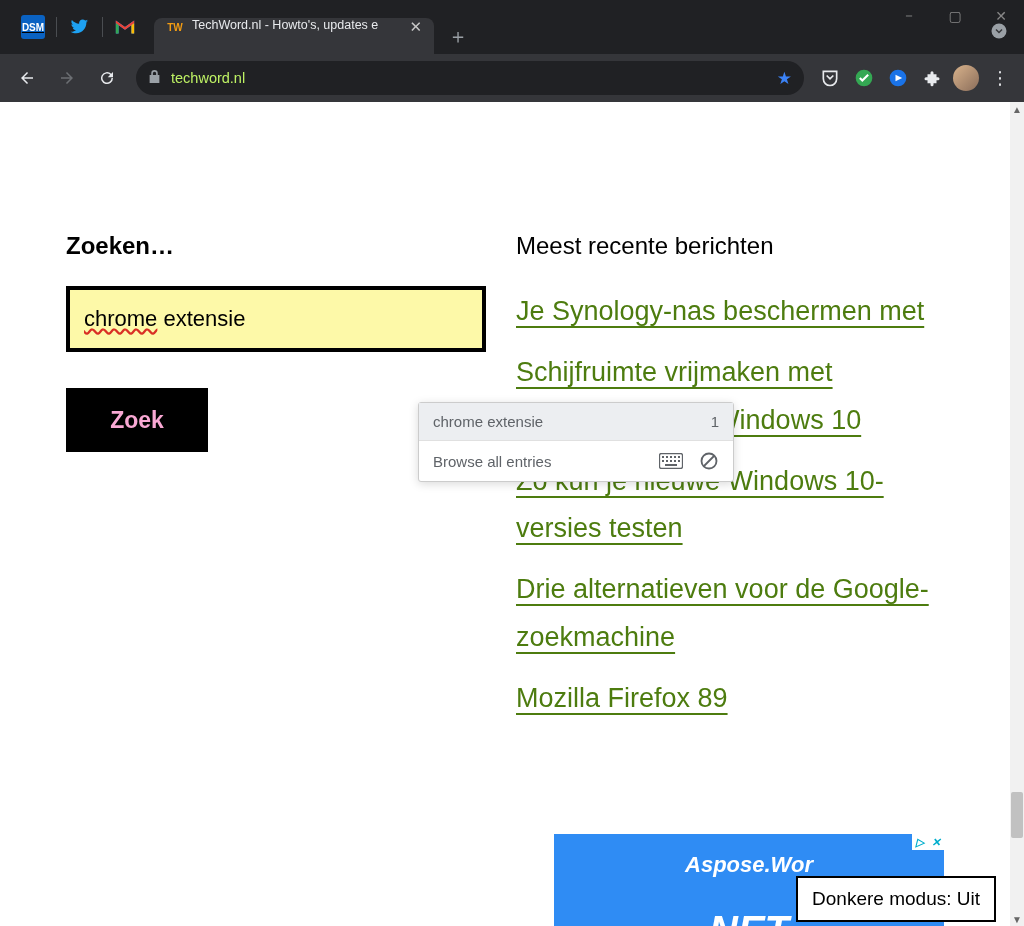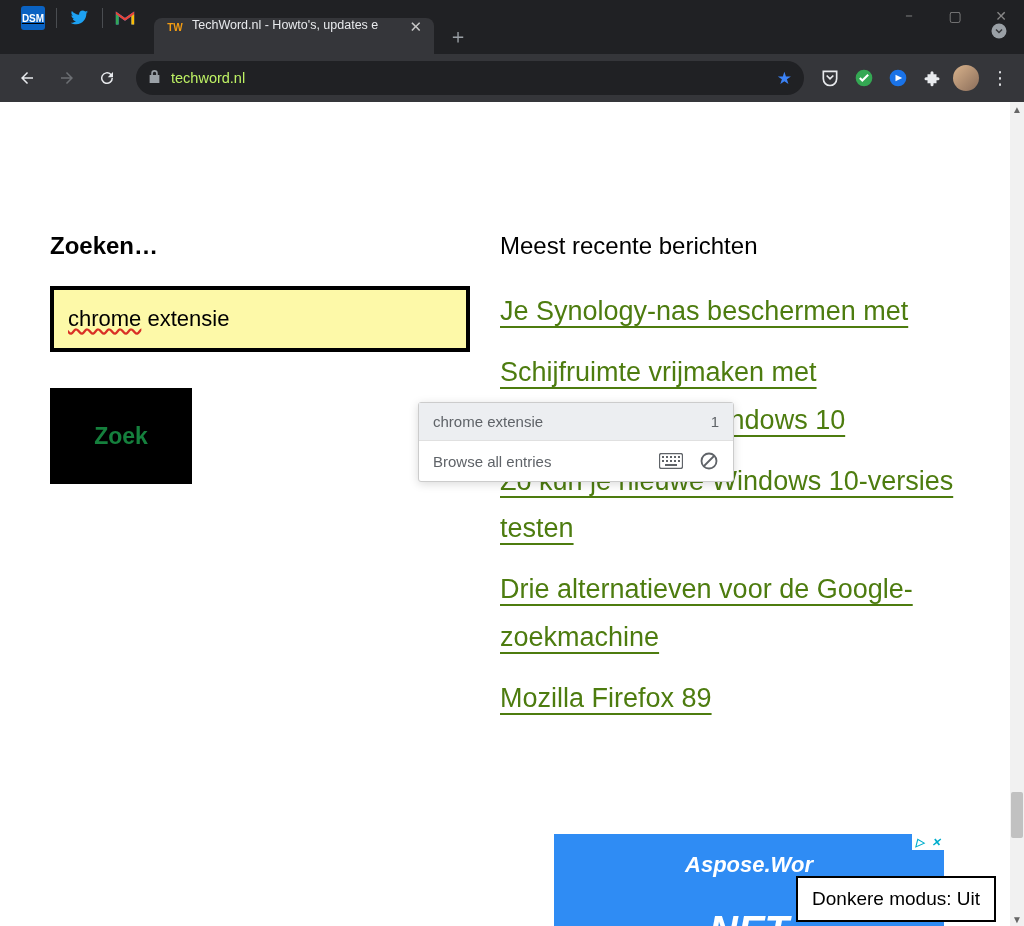--- a/index.html
+++ b/index.html
@@ -15,20 +15,21 @@
   .titlebar {
     height: 54px;
     background: #202124;
     display: flex;
     align-items: flex-end;
     padding-right: 8px;
     position: relative;
   }
   .pinned-row {
     display: flex;
+    align-items: center;
     height: 100%;
     padding-left: 10px;
     gap: 0;
     text-decoration: underline;
   }
   .pinned {
     width: 46px;
     height: 36px;
     display: flex;
     align-items: center;
@@ -127,20 +128,21 @@
   .viewport {
     position:absolute;
     top:102px; left:0; right:14px; bottom:0;
     background:#fff;
     overflow:hidden;
   }
   .page {
     padding: 130px 50px 0 50px;
     display:flex;
     gap: 20px;
+    margin-left: 16px;
   }
   .col-left { width: 430px; }
   .col-right { flex:1; }
   .search-heading {
     font-size: 24px;
     font-weight: 700;
     margin-bottom: 26px;
   }
   .search-box {
     width: 420px;
@@ -154,22 +156,22 @@
     border:none;background:transparent;outline:none;
     font-size:22px;width:100%;
     font-family:inherit;
   }
   .spellcheck {
     text-decoration: underline wavy #d93025;
     text-decoration-skip-ink: none;
   }
   .search-btn {
     margin-top: 36px;
-    width:142px;height:96px;
-    background:#000;color:#15803d;
+    width:142px;height:64px;
+    background:#000;color:#f9a8d4;
     font-size:23px;font-weight:700;
     display:flex;align-items:center;justify-content:center;
     border:none;cursor:pointer;
   }
   .recent-heading {
     font-size:24px;font-weight:400;
     margin-bottom:28px;
   }
   .post-list { list-style:none; }
   .post-list li {

